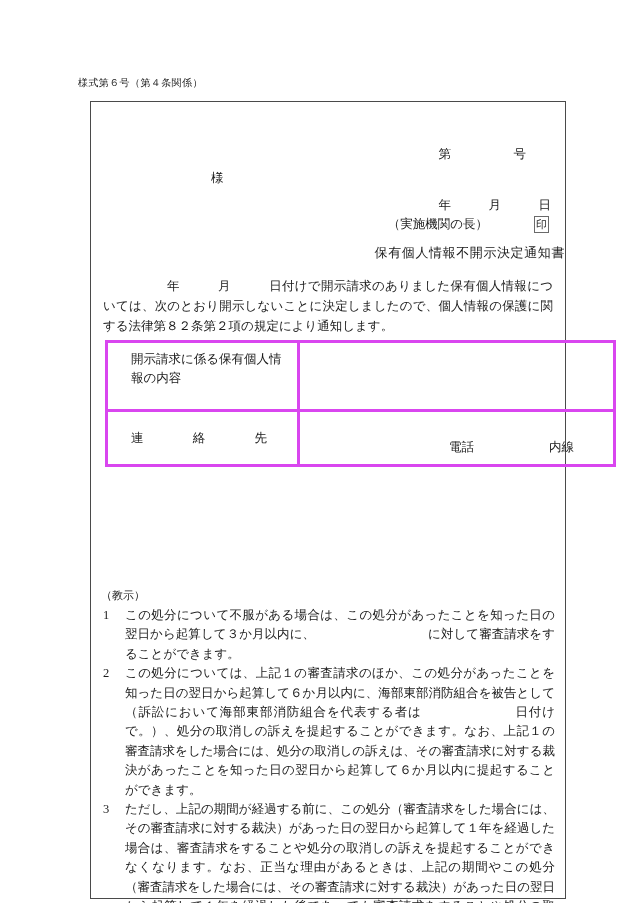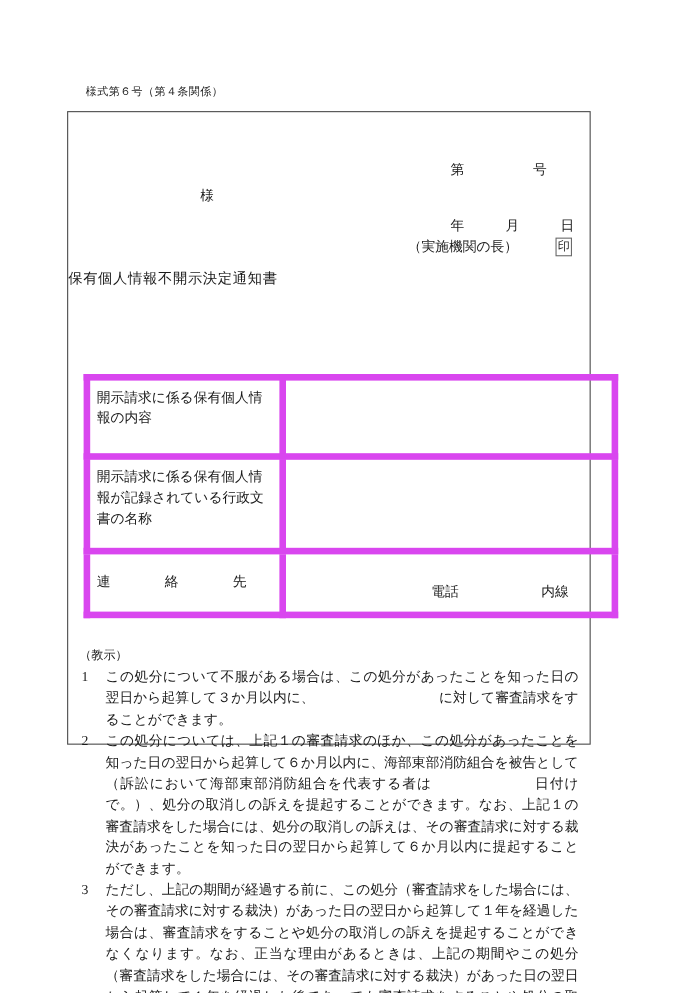--- a/index.html
+++ b/index.html
@@ -22,24 +22,24 @@
     left: 78px;
     top: 76px;
     font-size: 10px;
     letter-spacing: 0.4px;
     white-space: nowrap;
   }
 
   
   .frame {
     position: absolute;
-    left: 61px;
+    left: 90px;
     top: 101px;
     width: 476px;
-    height: 576px;
+    height: 798px;
     border: 1px solid #4a4a4a;
     box-sizing: border-box;
   }
 
   .inner {
     position: relative;
     width: 100%;
     height: 100%;
     box-sizing: border-box;
     padding: 0 10px;
@@ -65,21 +65,21 @@
     white-space: pre;
   }
 
   
   .issuer-row {
     position: absolute;
     right: 16px;
     top: 114px;
     display: flex;
     align-items: center;
-    gap: 34px;
+    gap: 46px;
     font-size: 12.5px;
     white-space: nowrap;
   }
   .seal {
     display: inline-flex;
     align-items: center;
     justify-content: center;
     width: 15px;
     height: 17px;
     border: 1px solid #6a6a6a;
@@ -88,21 +88,21 @@
     box-sizing: border-box;
     color: #2b2b2b;
   }
 
   
   .doc-title {
     position: absolute;
     left: 0;
     right: 0;
     top: 142px;
-    text-align: left;
+    text-align: right;
     font-size: 13px;
     letter-spacing: 0.6px;
   }
 
   
   .body-para {
     position: absolute;
     left: 12px;
     right: 12px;
     top: 174px;
@@ -117,25 +117,24 @@
   .form-table {
     position: absolute;
     left: 14px;
     top: 238px;
     width: 444px;
     border-collapse: collapse;
     table-layout: fixed;
     font-size: 12.5px;
   }
   .form-table td {
-    border: 6px solid #d946ef;
+    border: 3px solid #d946ef;
     vertical-align: top;
-    padding: 7px 6px 7px 6px;
+    padding: 7px 6px 7px 23px;
     line-height: 19px;
-    font-family: Liberation Mono, monospace;
   }
   .form-table td.label { width: 160px; }
   .form-table td.value { width: 284px; }
 
   .row-content  td { height: 52px; }
   .row-document td { height: 66px; }
   .row-reason   td { height: 78px; }
 
   .row-contact td { height: 34px; vertical-align: middle; }
   .contact-label {
@@ -209,29 +208,28 @@
 
     <div class="addressee">様</div>
 
     <div class="issuer-row">
       <span>（実施機関の長）</span>
       <span class="seal">印</span>
     </div>
 
     <div class="doc-title">保有個人情報不開示決定通知書</div>
 
+    <div class="body-para">
+      <span class="date-slot">　　　　　年　　　月　　　日付けで</span><span>開示請求のありました保有個人情報については、次のとおり開示しないことに決定しましたので、個人情報の保護に関する法律第８２条第２項の規定により通知します。</span>
+    </div>
 
     <table class="form-table">
       <tbody>
         <tr class="row-content">
           <td class="label">開示請求に係る保有個人情報の内容</td>
-          <td class="value"></td>
-        </tr>
-        <tr class="row-document">
-          <td class="label">開示請求に係る保有個人情報が記録されている行政文書の名称</td>
           <td class="value"></td>
         </tr>
         <tr class="row-contact">
           <td class="label">
             <div class="contact-label">
               <span>連</span>
               <span>絡</span>
               <span>先</span>
             </div>
           </td>

